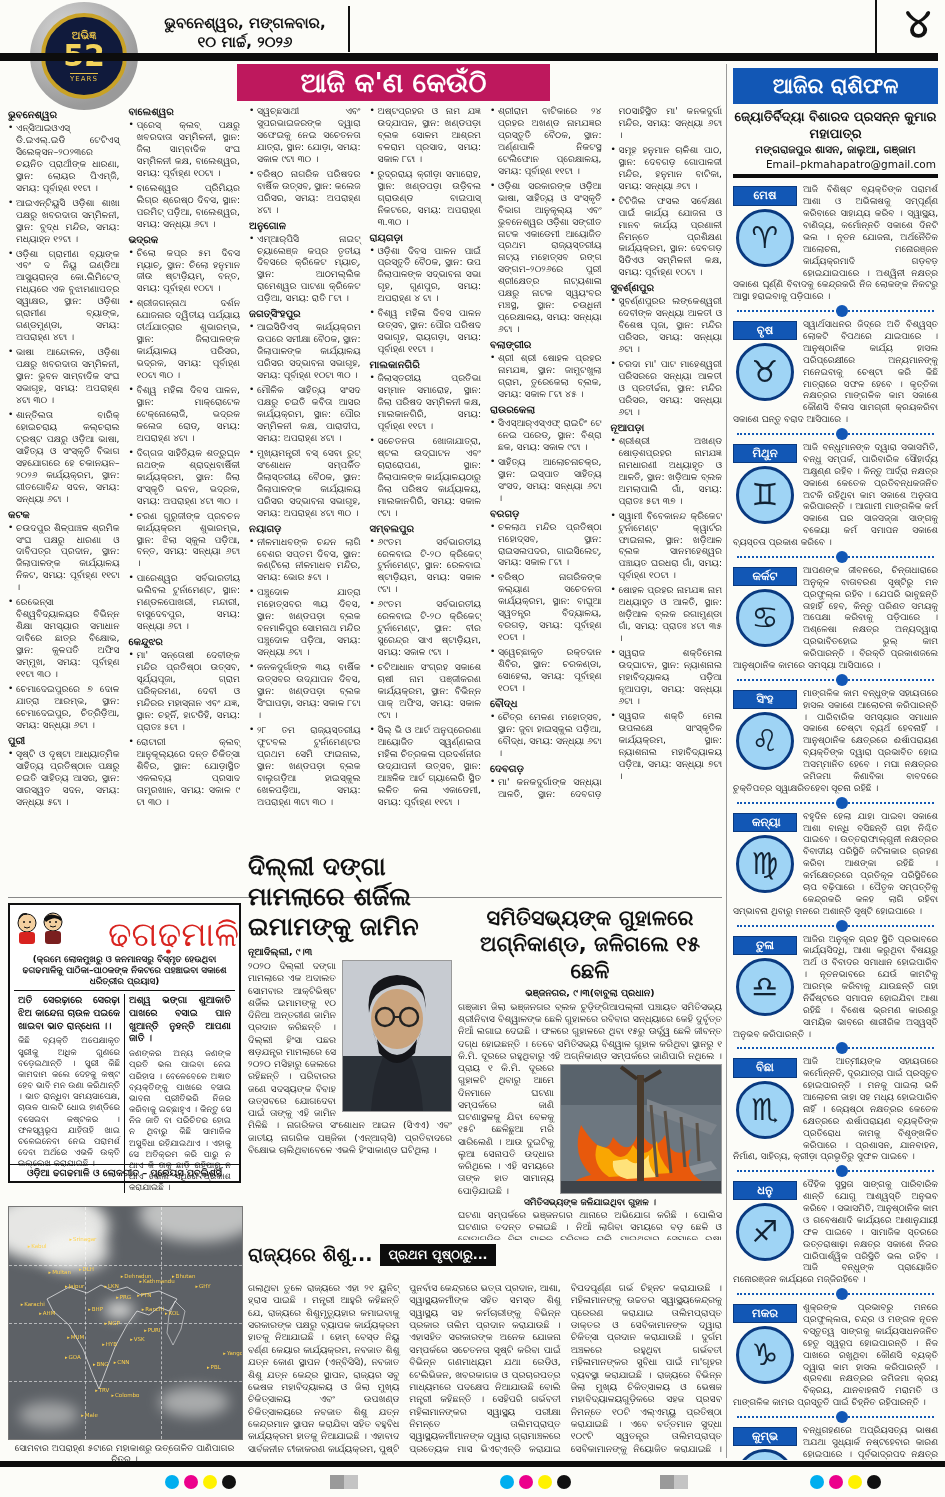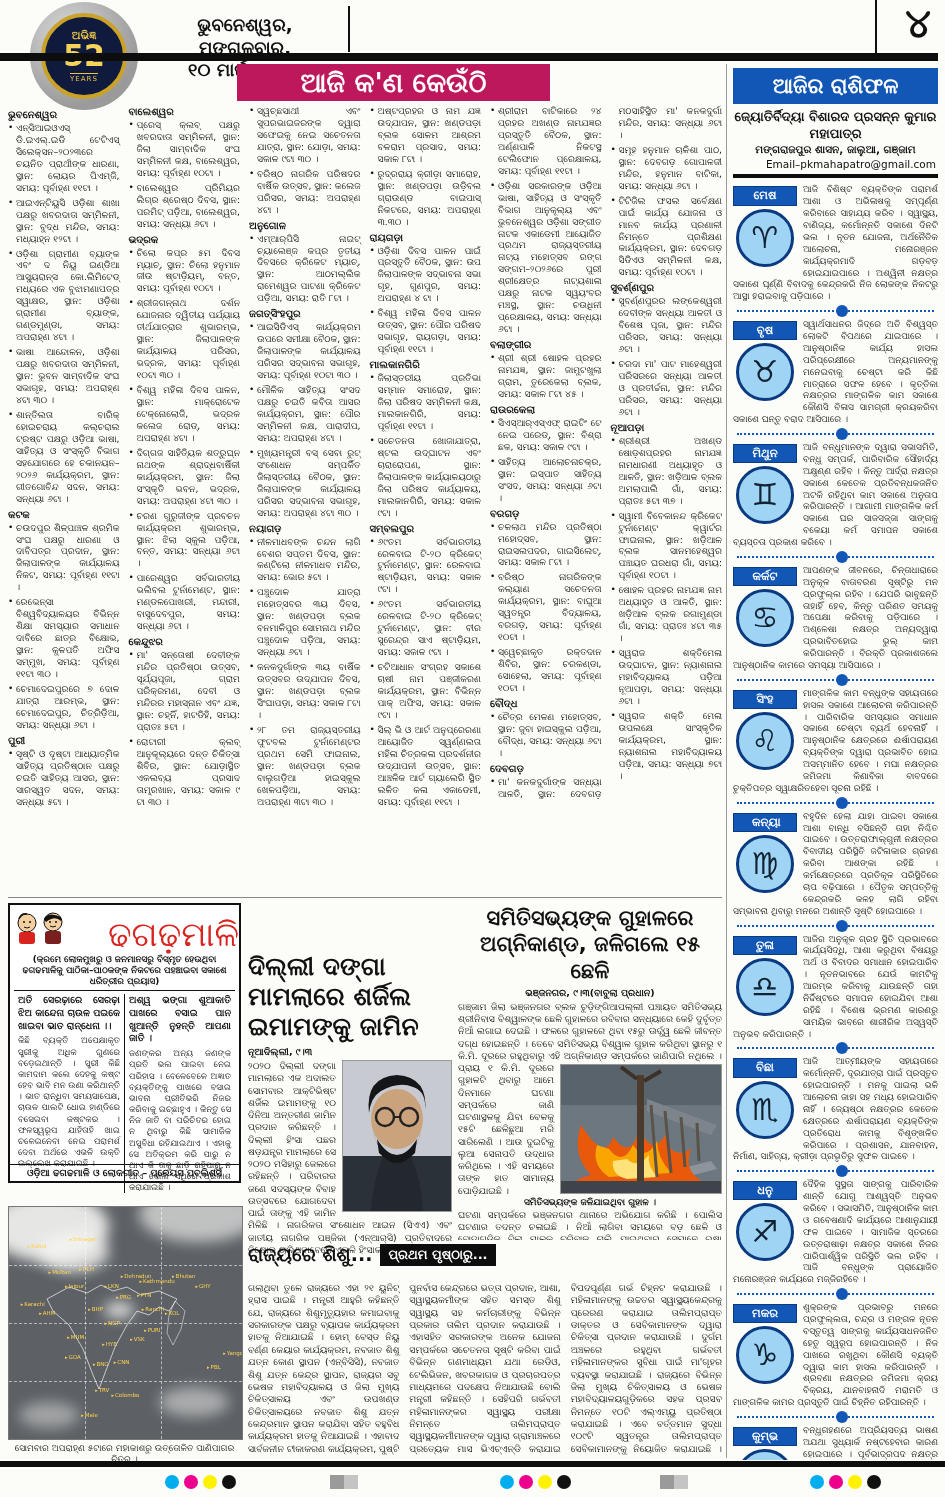--- a/index.html
+++ b/index.html
@@ -8,21 +8,21 @@
   
   .badge{position:absolute;left:30px;top:2px;width:108px;height:108px;border-radius:50%;
          background:radial-gradient(circle at 35% 30%,#d9d9d9,#9a9a9a 70%);
          display:flex;align-items:center;justify-content:center;}
   .badge-inner{width:78px;height:78px;border-radius:50%;background:#101a3c;border:4px solid #c9a227;
          display:flex;flex-direction:column;align-items:center;justify-content:center;color:#e8c24a;}
   .badge-top{font-size:11px;font-weight:bold;line-height:1;}
   .badge-num{font-size:30px;font-weight:bold;line-height:1;color:#f3d35a;}
   .badge-bot{font-size:7px;letter-spacing:1px;border-top:1px solid #e8c24a;margin-top:2px;padding-top:1px;}
   .dateline{position:absolute;left:150px;top:14px;width:190px;text-align:center;
-            font-size:18px;font-weight:bold;line-height:1.25;}
+            font-size:15px;font-weight:bold;line-height:1.25;}
   .mast-divider{position:absolute;left:348px;top:6px;width:2px;height:46px;background:#111;}
   .pageno{position:absolute;right:14px;top:0px;font-size:40px;font-weight:bold;}
   .pageno-line{position:absolute;right:68px;top:0;width:2px;height:54px;background:#111;}
   .topbar{position:absolute;left:0;top:53px;width:938px;height:8px;background:#0d0d0d;}
   .headline-box{position:absolute;left:237px;top:64px;width:313px;height:37px;background:#be185d;
         color:#fff;display:flex;align-items:center;justify-content:center;
         font-size:27px;font-weight:bold;}
   
   #listing{position:absolute;left:8px;top:105px;width:714px;height:790px;
            column-count:6;column-gap:9px;font-size:9.2px;line-height:1.3;
@@ -67,21 +67,21 @@
   
   .wmap{position:absolute;left:8px;top:1206px;width:233px;height:254px;}
   .wmap-img{position:relative;width:233px;height:232px;background:#5d6166;overflow:hidden;border:1px solid #777;}
   .cloud{position:absolute;border-radius:50%;background:#f5f5f2;filter:blur(7px);opacity:.9;}
   .grid-v{position:absolute;top:0;bottom:0;width:0;border-left:1px dashed rgba(255,255,255,.55);}
   .grid-h{position:absolute;left:0;right:0;height:0;border-top:1px dashed rgba(255,255,255,.55);}
   .city{position:absolute;color:#ffd24d;font-size:5.5px;line-height:1;white-space:nowrap;}
   .city::before{content:"\25B8";margin-right:1px;font-size:5px;}
   .wmap-cap{font-size:9px;text-align:center;margin-top:3px;line-height:1.2;}
   
-  .art1{position:absolute;left:248px;top:952px;width:204px;height:335px;overflow:hidden;}
+  .art1{position:absolute;left:248px;top:852px;width:204px;height:335px;overflow:hidden;}
   .art1 h2{font-size:25px;line-height:1.2;margin:0 0 4px 0;font-weight:bold;}
   .art2{position:absolute;left:458px;top:905px;width:264px;height:335px;overflow:hidden;}
   .art2 h2{font-size:21px;line-height:1.25;margin:0 0 3px 0;font-weight:bold;text-align:center;}
   .dateline-sm{font-size:9.5px;font-weight:bold;margin-bottom:2px;}
   .art-body{font-size:9.3px;line-height:1.32;text-align:justify;}
   .art1-photo{float:right;width:108px;height:150px;margin:0 0 4px 6px;background:#c9ccd0;position:relative;overflow:hidden;border:1px solid #999;}
   .art2-photo{float:right;width:160px;height:128px;margin:2px 0 2px 6px;position:relative;overflow:hidden;border:1px solid #999;}
   .photo-cap{font-size:9px;font-weight:bold;text-align:center;clear:both;}
   
   .cont{position:absolute;left:248px;top:1243px;width:474px;height:215px;overflow:hidden;}

